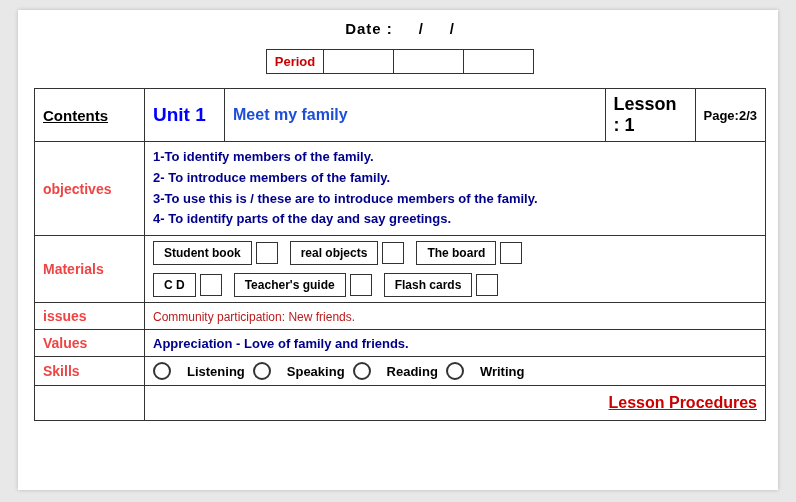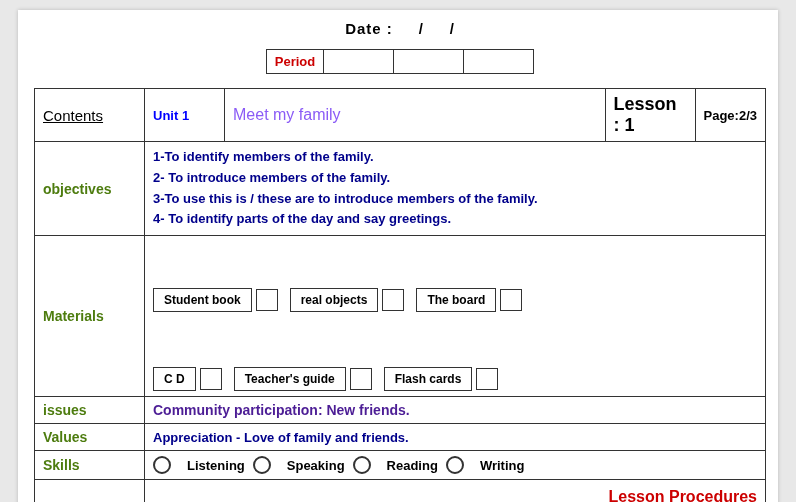--- a/index.html
+++ b/index.html
@@ -52,47 +52,47 @@
       border-collapse: collapse;
       width: 100%;
       font-size: 13px;
     }
     .main-table td, .main-table th {
       border: 1.5px solid #333;
       padding: 5px 8px;
       vertical-align: middle;
     }
     .contents-label {
-      font-weight: normal;
+      font-weight: bold;
       text-decoration: underline;
       font-size: 15px;
       color: #000;
     }
     .unit-label {
       font-weight: bold;
-      font-size: 13px;
+      font-size: 19px;
       color: #00f;
     }
     .lesson-title {
-      font-weight: normal;
+      font-weight: bold;
       font-size: 16px;
-      color: #8b5cf6;
+      color: #1d4ed8;
       text-align: center;
     }
     .lesson-label {
       font-weight: bold;
       font-size: 18px;
     }
     .page-label {
       font-weight: bold;
       font-size: 13px;
     }
     .row-label {
       font-weight: bold;
-      color: #4d7c0f;
+      color: #ef4444;
       font-size: 14px;
       vertical-align: top;
       white-space: nowrap;
     }
     .objectives-text {
       font-weight: bold;
       font-size: 13px;
       color: #00008b;
       line-height: 1.6;
     }
@@ -101,44 +101,43 @@
     }
     .materials-grid {
       display: flex;
       flex-direction: column;
       gap: 8px;
     }
     .materials-row {
       display: flex;
       gap: 12px;
       align-items: center;
-      margin-top: 47px;
     }
     .material-item {
       display: flex;
       align-items: center;
       gap: 4px;
     }
     .material-box {
       border: 1.5px solid #333;
       padding: 4px 10px;
       font-size: 12px;
       font-weight: bold;
       white-space: nowrap;
     }
     .material-checkbox {
       border: 1.5px solid #333;
       width: 22px;
       height: 22px;
       display: inline-block;
     }
     .issues-text {
-      font-weight: bold;
-      font-size: 14px;
-      color: #4c1d95;
+      font-weight: normal;
+      font-size: 12px;
+      color: #b91c1c;
     }
     .values-text {
       font-weight: bold;
       font-size: 13px;
       color: #00008b;
     }
     .skills-cell {
       display: flex;
       align-items: center;
       gap: 8px;

